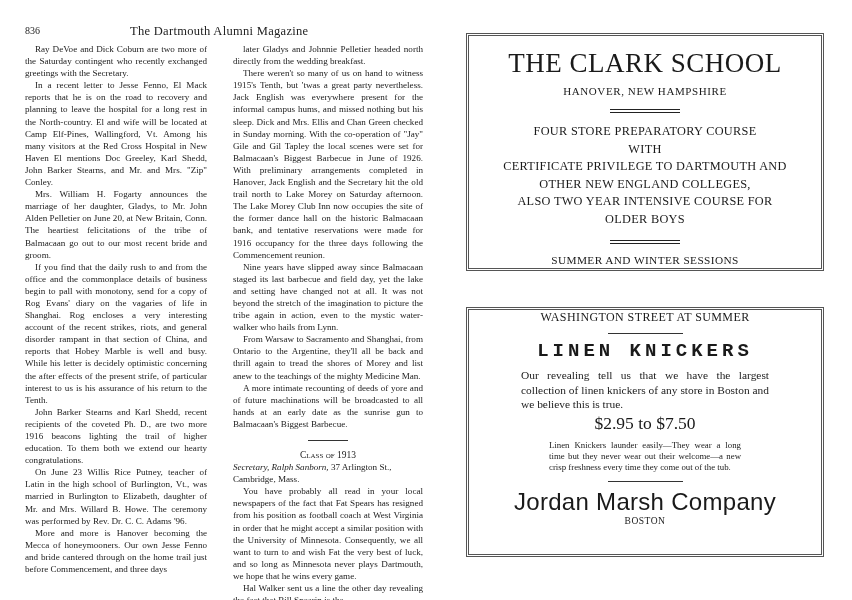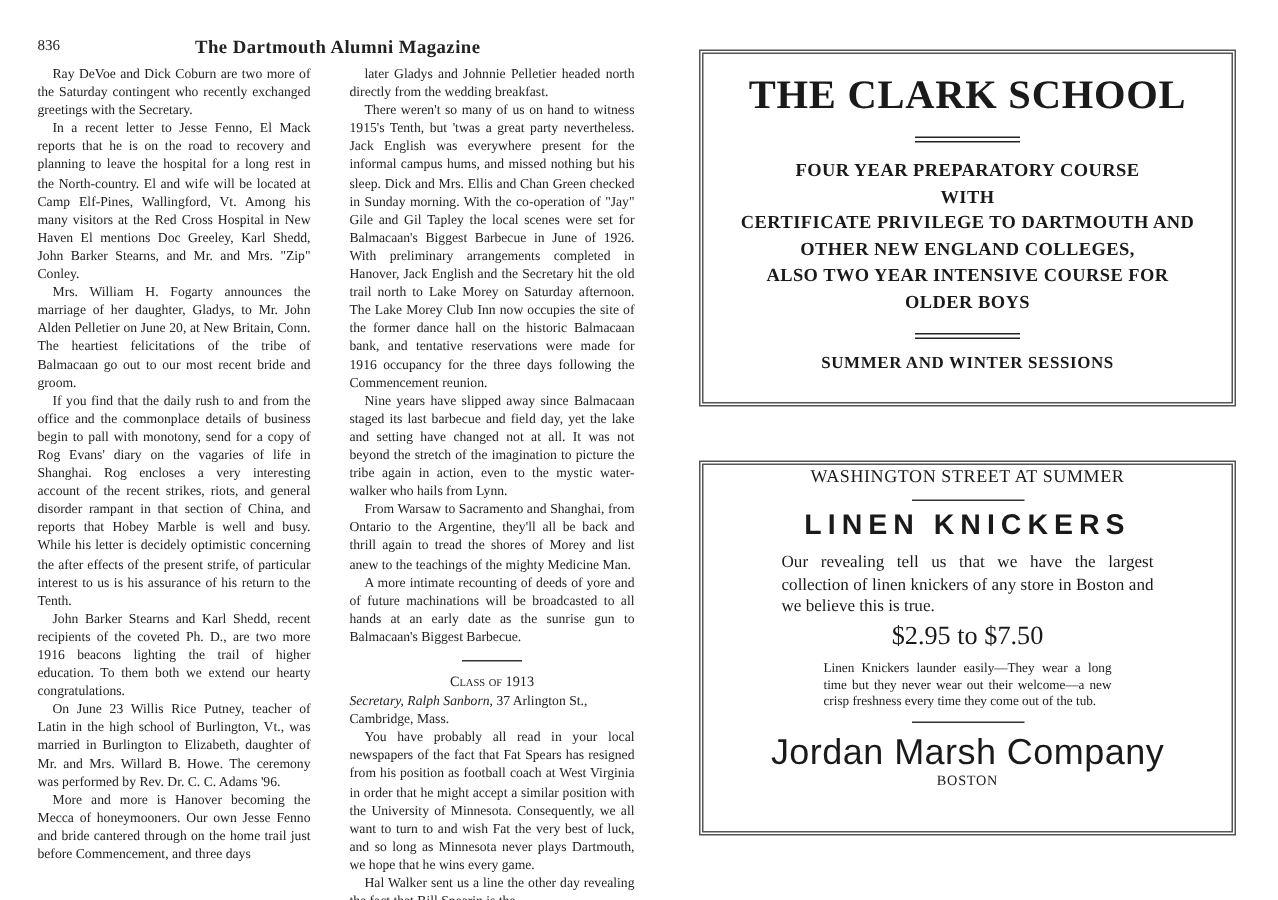--- a/index.html
+++ b/index.html
@@ -3,45 +3,45 @@
 <meta charset="utf-8">
 <style>
   html, body { margin:0; padding:0; }
   body {
     width:852px; height:600px; background:#ffffff; position:relative; overflow:hidden;
     font-family:"Liberation Serif", "DejaVu Serif", serif; color:#222;
   }
   .page-left { position:absolute; left:0; top:0; width:455px; height:492px; }
   .header { position:absolute; top:25px; left:25px; width:420px; height:16px; }
   .page-num { position:absolute; left:0; top:0; font-size:10px; }
-  .mag-title { position:absolute; left:105px; top:-1px; font-size:12.5px; font-weight:bold; letter-spacing:0.3px; }
+  .mag-title { position:absolute; left:105px; top:-1px; font-size:12.5px; font-weight:normal; letter-spacing:0.3px; }
   .col { position:absolute; top:43px; font-size:9.1px; line-height:12.1px; text-align:justify; }
   .col1 { left:25px; width:182px; }
   .col2 { left:233px; width:190px; }
   .col p { margin:0; text-indent:10px; }
   .rule-short { width:40px; height:1px; background:#333; margin:10px auto 8px auto; }
   .class-head { text-align:center; font-variant:small-caps; font-size:9.5px; margin:0; text-indent:0 !important; }
   .sec-line { text-align:left; text-indent:0 !important; }
   .sec-line i { font-style:italic; }
 
   .ad { position:absolute; left:466px; width:358px; box-sizing:border-box;
         border:3px double #555; text-align:center; color:#1a1a1a; }
-  .ad1 { top:33px; height:238px;font-weight:bold; }
+  .ad1 { top:33px; height:238px; }
   .ad2 { top:307px; height:250px; }
 
   .clark-title { font-size:27px; margin-top:12px; letter-spacing:0.5px; }
   .clark-loc { font-size:11px; margin-top:6px; letter-spacing:0.6px; }
   .dbl-rule { width:70px; height:2px; border-top:1px solid #222; border-bottom:1px solid #222; margin:12px auto 10px auto; }
   .clark-line { font-size:12.3px; line-height:17.5px; letter-spacing:0.3px; }
   .clark-sess { font-size:11.3px; margin-top:2px; letter-spacing:0.4px; }
 
   .store-title { font-size:25px; letter-spacing:3px; margin-top:6px; line-height:26px; }
   .store-addr { font-size:12px; letter-spacing:0.4px; margin-top:0px; }
   .thin-rule { width:75px; height:1px; background:#333; margin:8px auto 6px auto; }
-  .knickers { font-size:19px; font-weight:bold; letter-spacing:4px; font-family:Liberation Sans, sans-serif; margin-top:6px; }
+  .knickers { font-size:19px; font-weight:bold; letter-spacing:4px; font-family:Liberation Mono, monospace; margin-top:6px; }
   .cust { font-size:11.4px; line-height:14.5px; width:248px; margin:6px auto 0 auto; text-align:justify; text-align-last:left; }
   .price { font-size:17.5px; margin-top:1px; }
   .launder { font-size:8.8px; line-height:11.2px; width:192px; margin:6px auto 0 auto; text-align:justify; text-align-last:left; }
   .jm { font-family:"Liberation Sans", "DejaVu Sans", sans-serif; font-size:24px; margin-top:2px; letter-spacing:0.3px; }
   .jm-city { font-size:9.5px; letter-spacing:0.5px; margin-top:0px;font-family:Liberation Serif, serif; }
 </style>
 </head>
 <body>
 
 <div class="page-left">
@@ -69,22 +69,23 @@
     <div class="rule-short"></div>
     <p class="class-head">Class of 1913</p>
     <p class="sec-line"><i>Secretary, Ralph Sanborn,</i> <span>37 Arlington St., Cambridge, Mass.</span></p>
     <p>You have probably all read in your local newspapers of the fact that Fat Spears has resigned from his position as football coach at West Virginia in order that he might accept a similar position with the University of Minnesota. Consequently, we all want to turn to and wish Fat the very best of luck, and so long as Minnesota never plays Dartmouth, we hope that he wins every game.</p>
     <p>Hal Walker sent us a line the other day revealing the fact that Bill Spearin is the</p>
   </div>
 </div>
 
 <div class="ad ad1">
   <div class="clark-title">THE CLARK SCHOOL</div>
+  <div class="clark-loc">HANOVER, NEW HAMPSHIRE</div>
   <div class="dbl-rule"></div>
-  <div class="clark-line">FOUR YEAR PREPARATORY COURSE</div>
+  <div class="clark-line">FOUR STORE PREPARATORY COURSE</div>
   <div class="clark-line">WITH</div>
   <div class="clark-line">CERTIFICATE PRIVILEGE TO DARTMOUTH AND</div>
   <div class="clark-line">OTHER NEW ENGLAND COLLEGES,</div>
   <div class="clark-line">ALSO TWO YEAR INTENSIVE COURSE FOR</div>
   <div class="clark-line">OLDER BOYS</div>
   <div class="dbl-rule"></div>
   <div class="clark-sess">SUMMER AND WINTER SESSIONS</div>
 </div>
 
 <div class="ad ad2">

